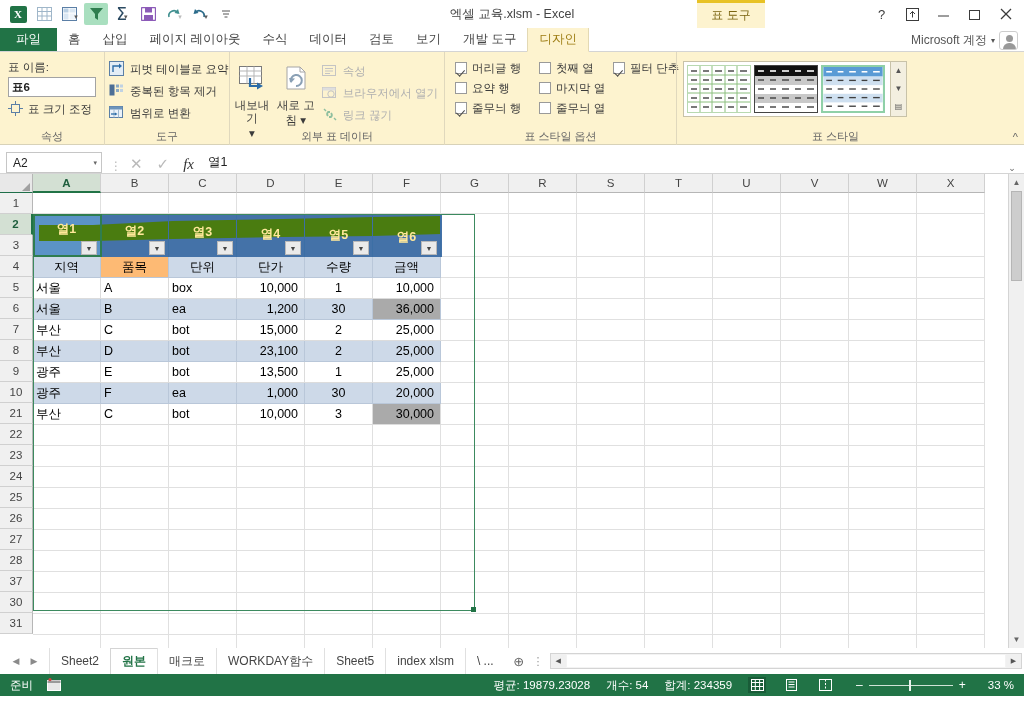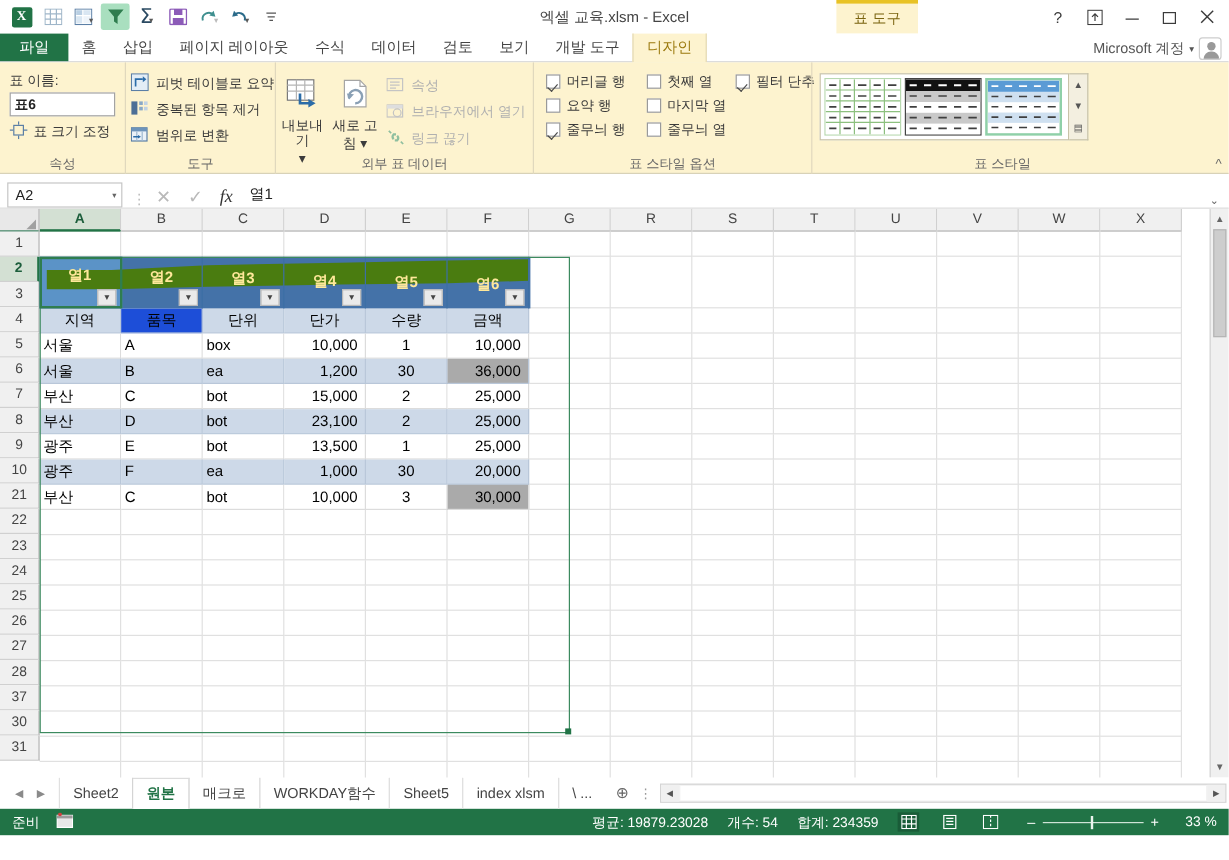--- a/index.html
+++ b/index.html
@@ -778,21 +778,21 @@
           <div class="gc" style="width: 68px; height: 43px;"></div>
           <div class="gc" style="width: 68px; height: 43px;"></div>
           <div class="gc" style="width: 68px; height: 43px;"></div>
           <div class="gc" style="width: 68px; height: 43px;"></div>
           <div class="gc" style="width: 68px; height: 43px;"></div>
           <div class="gc" style="width: 68px; height: 43px;"></div>
           <div class="gc" style="width: 68px; height: 43px;"></div>
         </div>
         <div class="grow">
           <div class="gc c" style="width: 68px; background: rgb(205, 217, 232); border-right: 1px solid rgb(185, 199, 217); border-bottom: 1px solid rgb(185, 199, 217);">지역</div>
-          <div class="gc c" style="width: 68px; background: #1d4ed8; border-right: 1px solid rgb(185, 199, 217); border-bottom: 1px solid rgb(185, 199, 217);">품목</div>
+          <div class="gc c" style="width: 68px; background: #fdba74; border-right: 1px solid rgb(185, 199, 217); border-bottom: 1px solid rgb(185, 199, 217);">품목</div>
           <div class="gc c" style="width: 68px; background: rgb(205, 217, 232); border-right: 1px solid rgb(185, 199, 217); border-bottom: 1px solid rgb(185, 199, 217);">단위</div>
           <div class="gc c" style="width: 68px; background: rgb(205, 217, 232); border-right: 1px solid rgb(185, 199, 217); border-bottom: 1px solid rgb(185, 199, 217);">단가</div>
           <div class="gc c" style="width: 68px; background: rgb(205, 217, 232); border-right: 1px solid rgb(185, 199, 217); border-bottom: 1px solid rgb(185, 199, 217);">수량</div>
           <div class="gc c" style="width: 68px; background: rgb(205, 217, 232); border-right: 1px solid rgb(185, 199, 217); border-bottom: 1px solid rgb(185, 199, 217);">금액</div>
           <div class="gc" style="width: 68px;"></div>
           <div class="gc" style="width: 68px;"></div>
           <div class="gc" style="width: 68px;"></div>
           <div class="gc" style="width: 68px;"></div>
           <div class="gc" style="width: 68px;"></div>
           <div class="gc" style="width: 68px;"></div>

